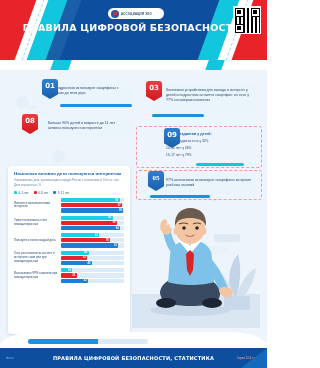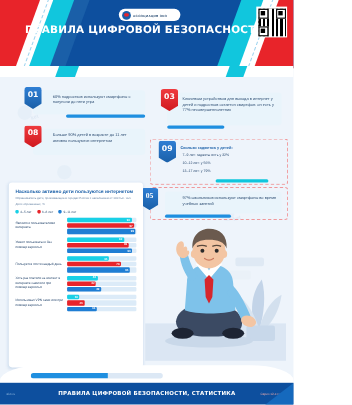--- a/index.html
+++ b/index.html
@@ -51,21 +51,21 @@
   .wm{position:absolute;color:#dfe9f4;font-size:5px;font-weight:bold;transform:rotate(-20deg);user-select:none;}
   .wm-c{position:absolute;width:13px;height:13px;border-radius:50%;background:#e3edf7;opacity:.75;}
 
   
   .card{position:absolute;background:#e9f4fb;border-radius:3px;box-sizing:border-box;}
   .card-txt{font-size:3.6px;line-height:5.2px;color:#2a4a70;}
   .badge{position:absolute;width:16px;height:20px;border-radius:3px;
     display:flex;align-items:flex-start;justify-content:center;padding-top:3px;box-sizing:border-box;
     color:#ffffff;font-size:7px;font-weight:bold;font-family:"DejaVu Sans",sans-serif;
     clip-path:polygon(0 0,100% 0,100% 76%,50% 100%,0 76%);}
-  .badge.blue{background:linear-gradient(#2f7fd4,#1a5fa8);}
+  .badge.blue{background:linear-gradient(#2f7fd4,#1a5fa8);margin-left:20px;}
   .badge.red{background:linear-gradient(#ef3b3f,#d0181e);}
   .bar-accent{position:absolute;height:3px;border-radius:2px;}
 
   
   .dash-frame{position:absolute;border:1px dashed #f0989b;border-radius:3px;}
 
   
   .chart-panel{position:absolute;left:8px;top:166px;width:122px;height:168px;background:#ffffff;
     border-radius:3px;box-shadow:0 1px 3px rgba(26,95,168,.18);padding:5px 6px;box-sizing:border-box;}
   .chart-title{font-size:4.4px;font-weight:bold;color:#1a5fa8;line-height:5.8px;}

